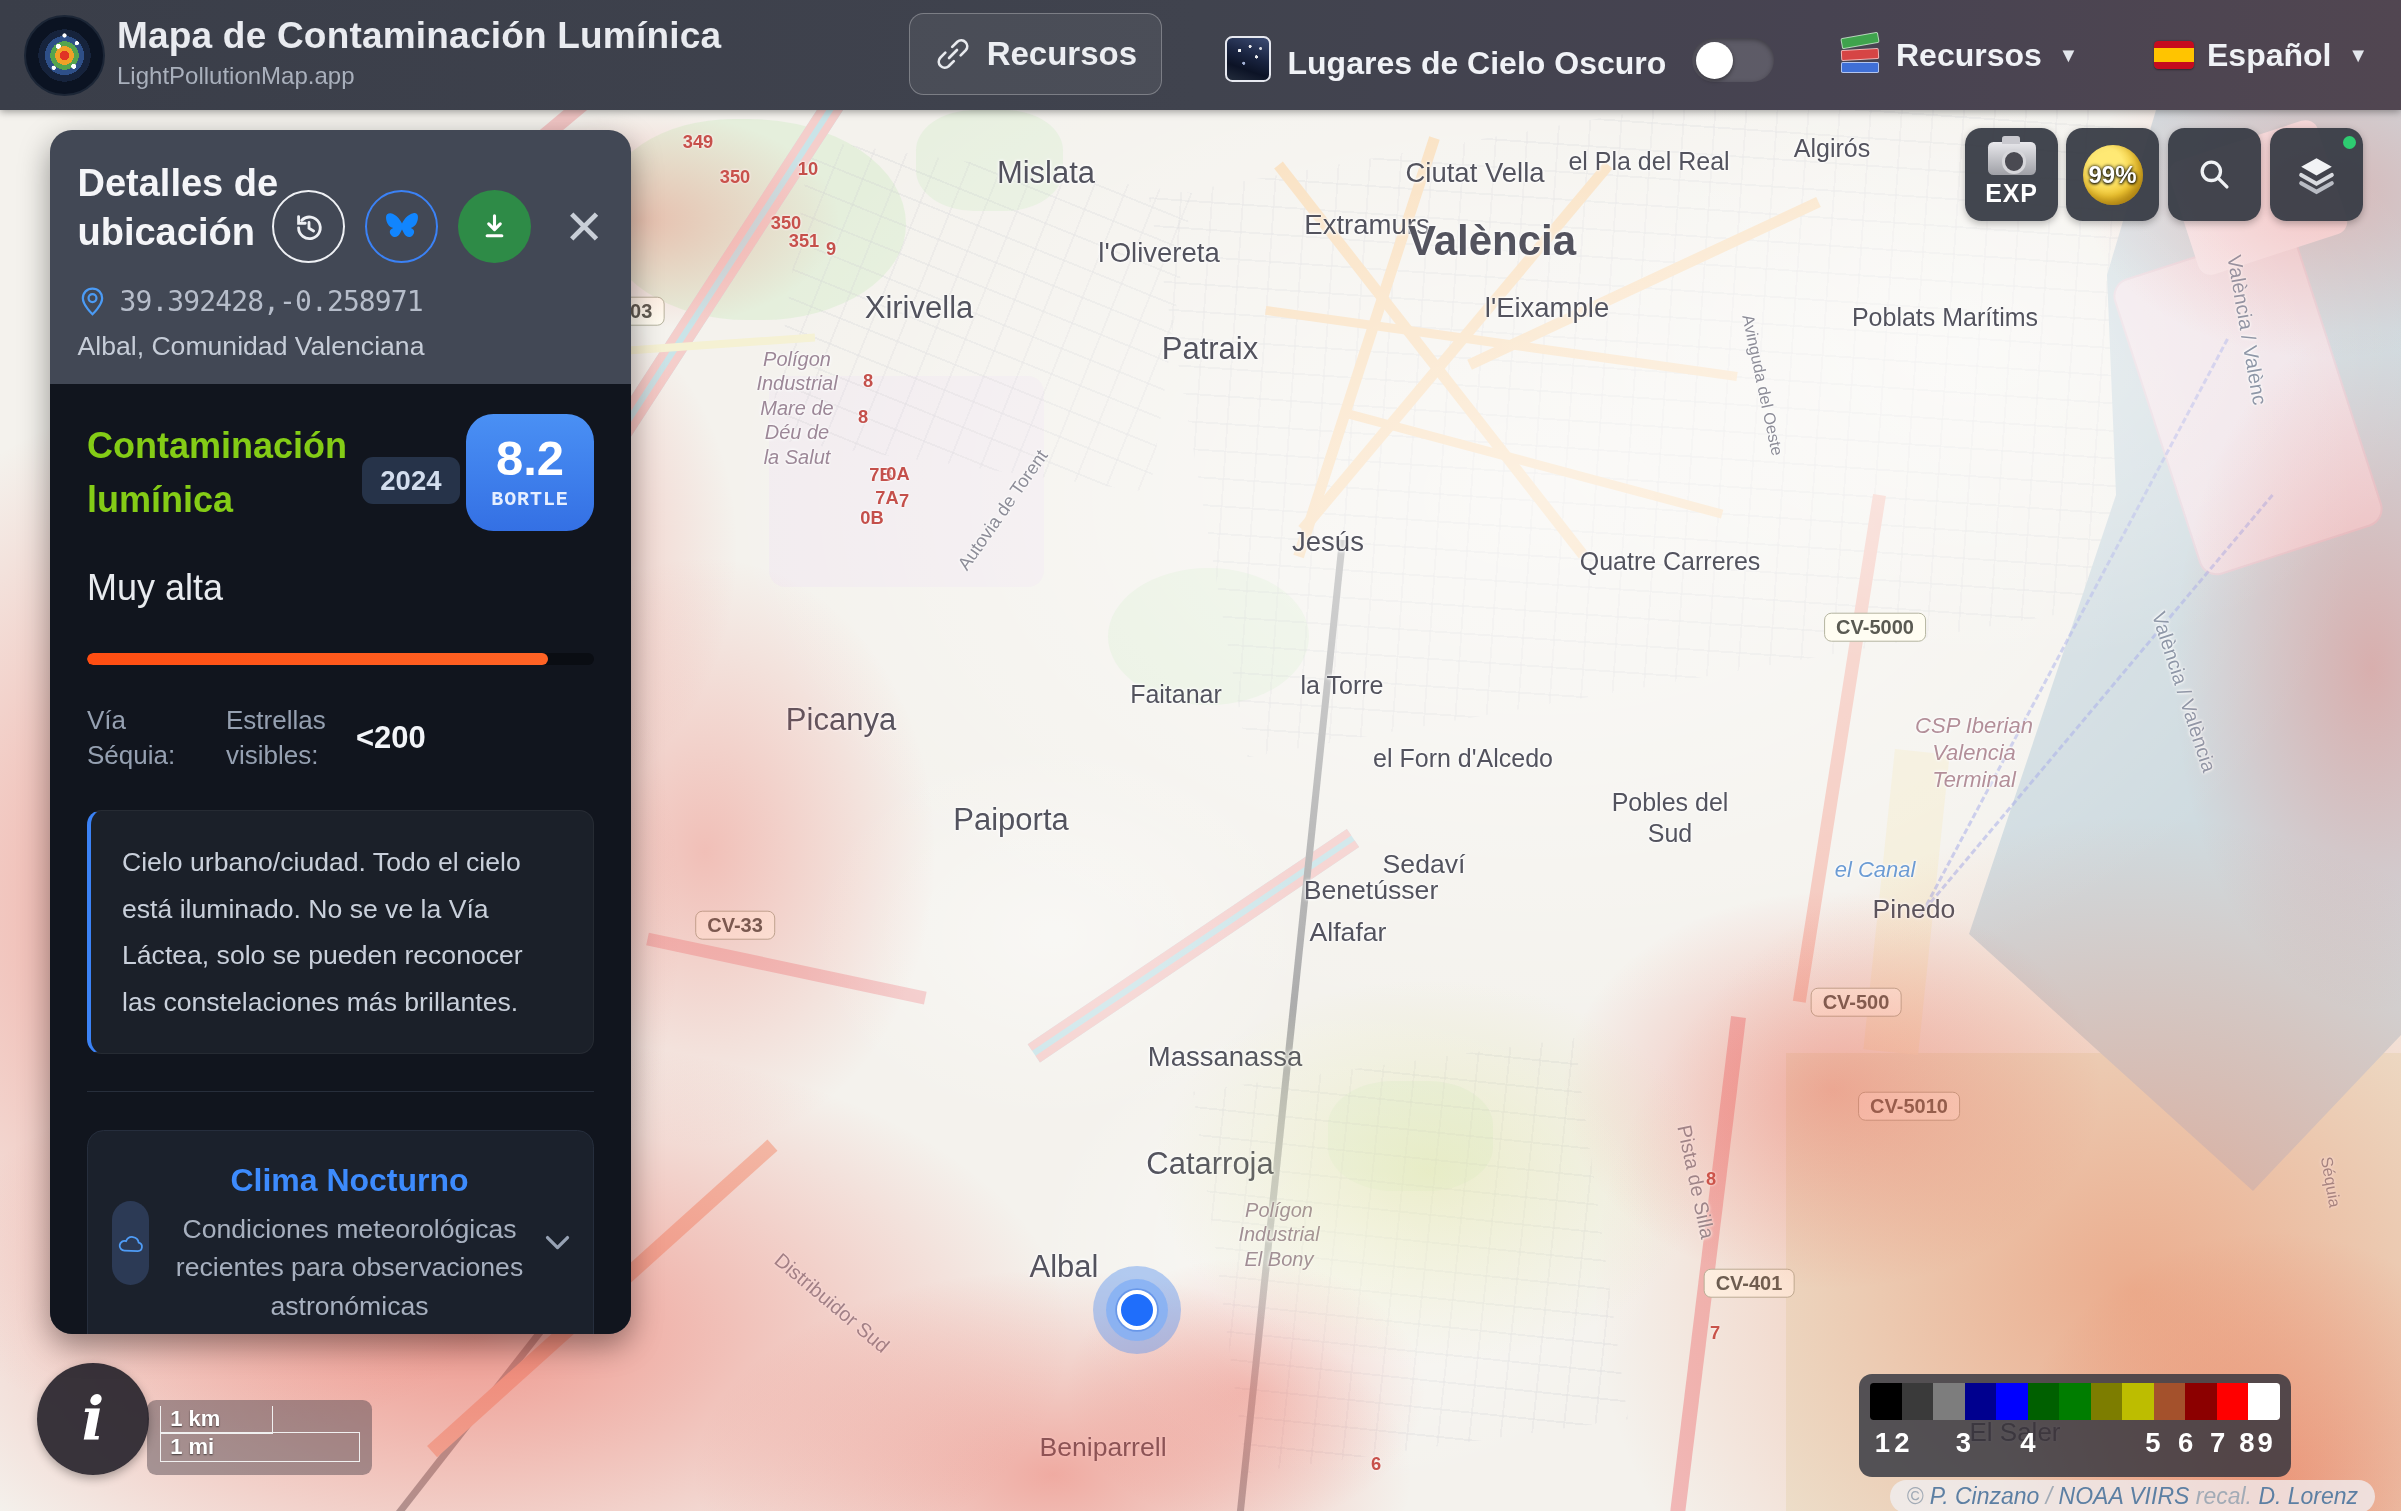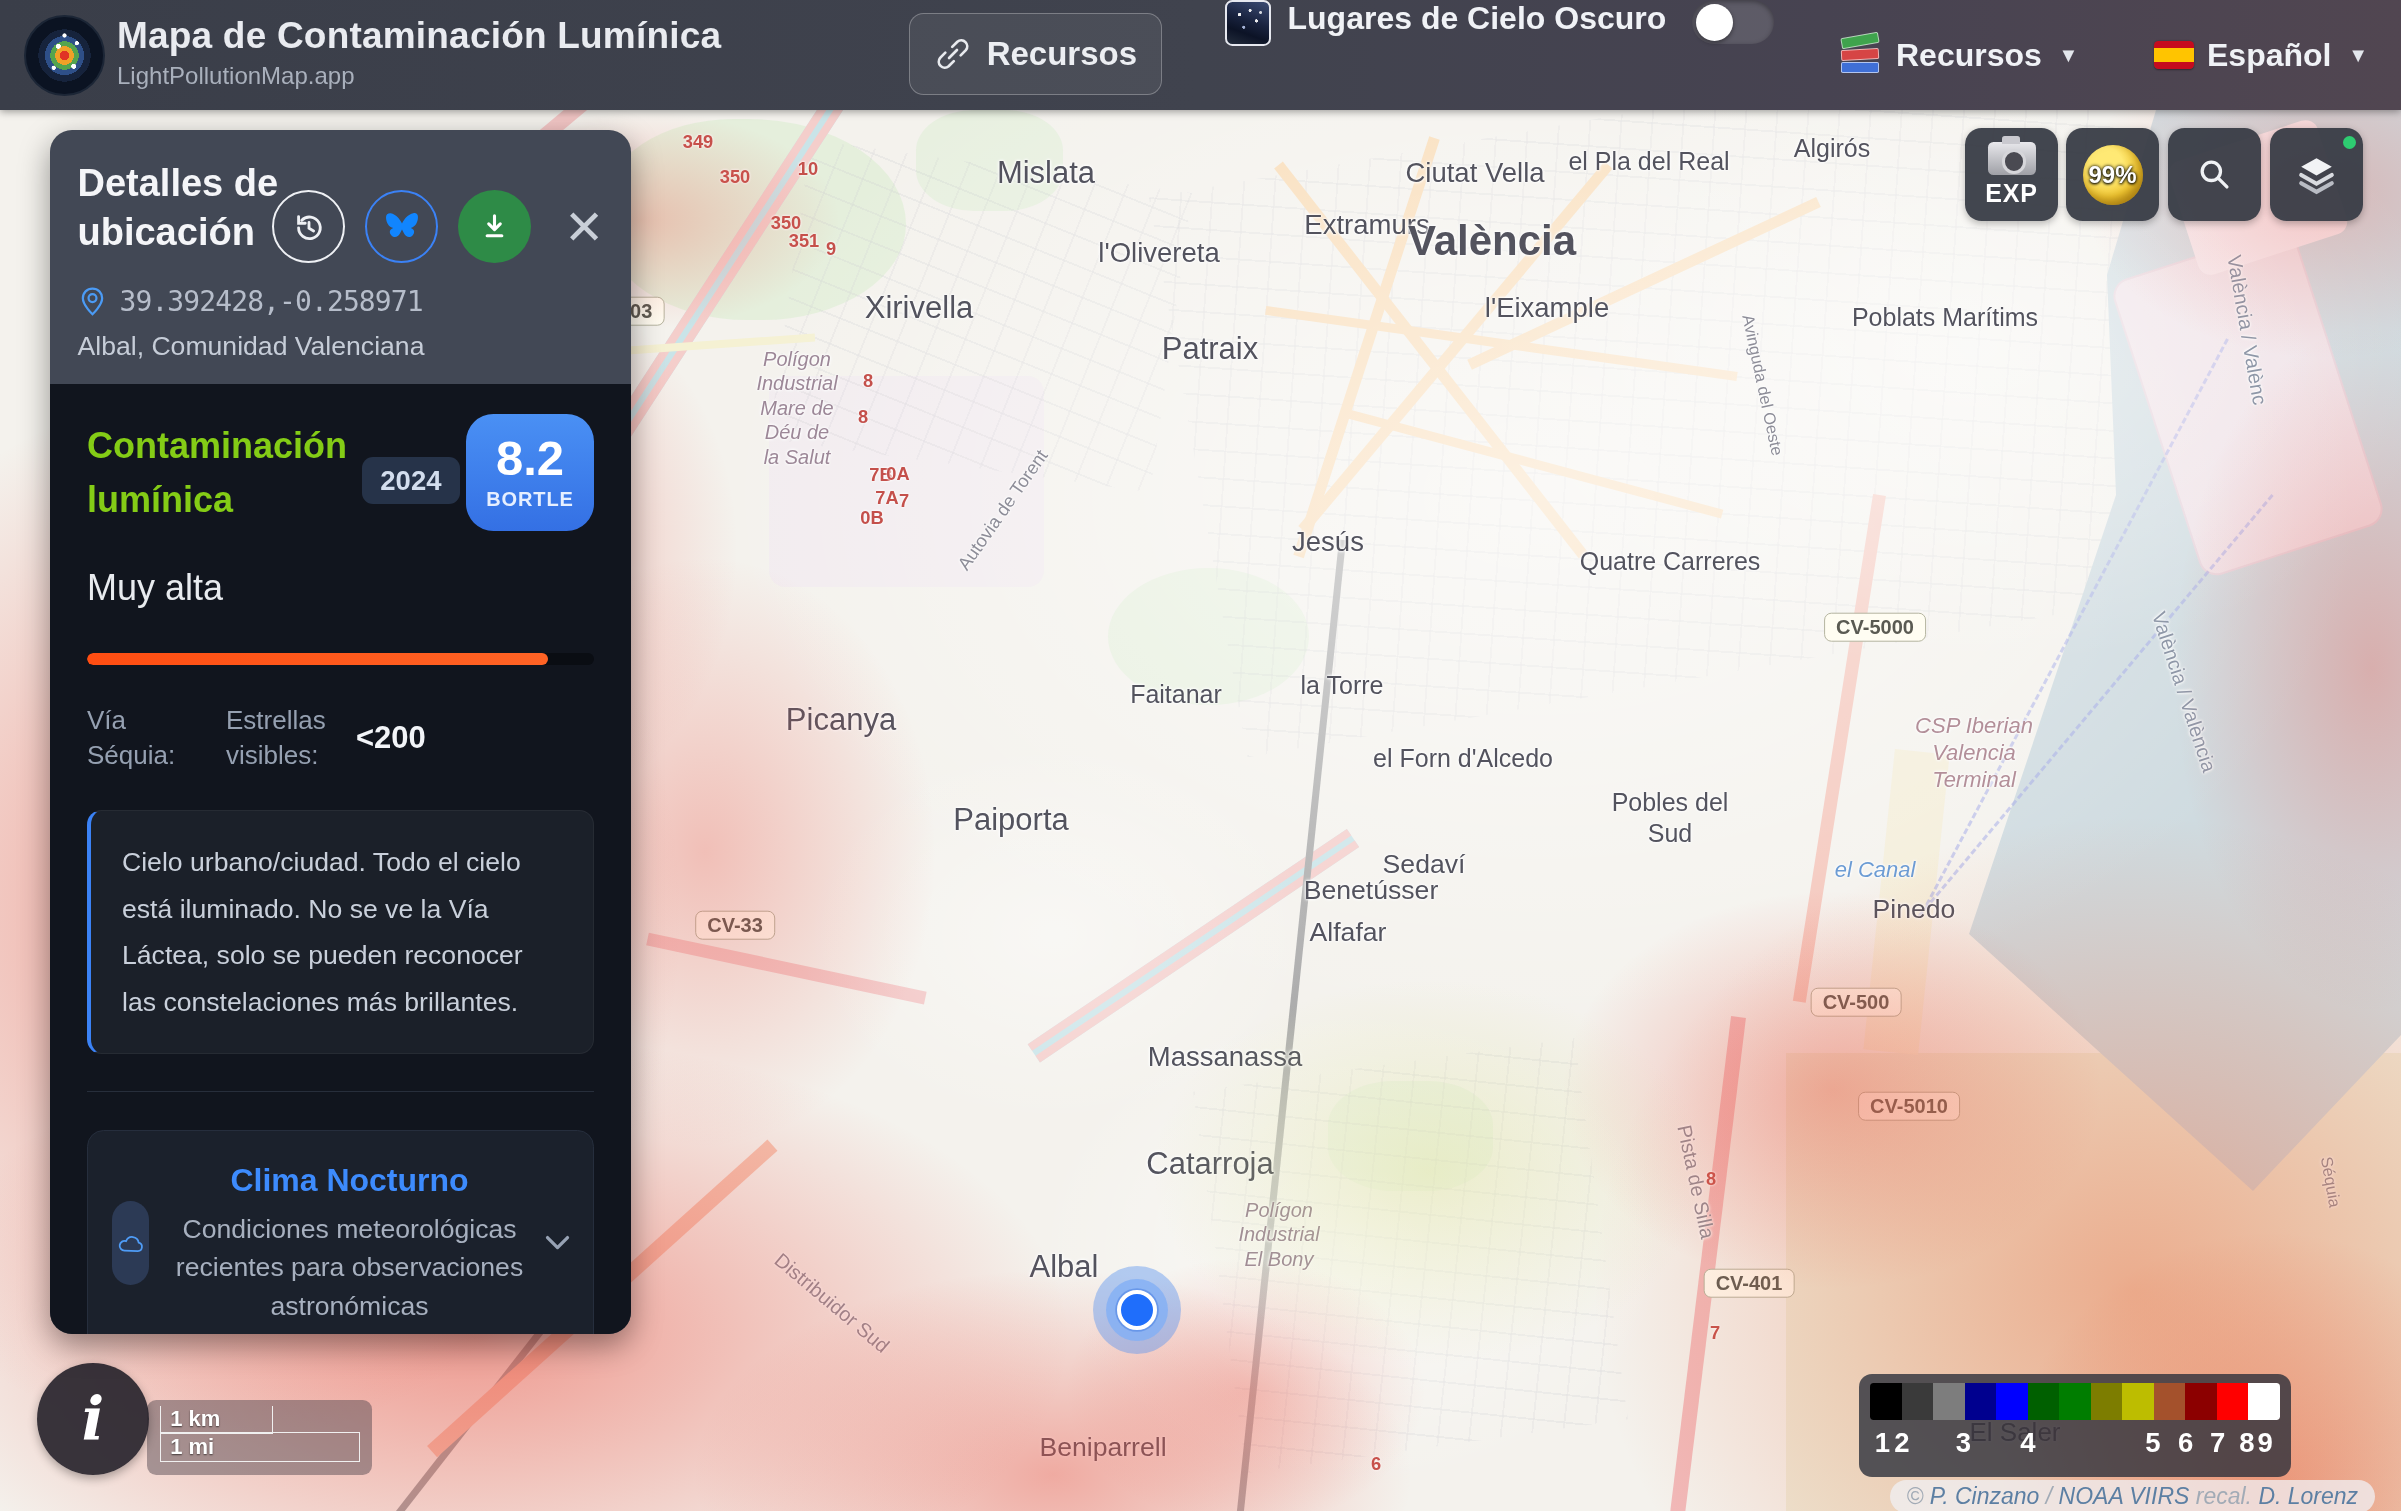--- a/index.html
+++ b/index.html
@@ -18,21 +18,21 @@
       radial-gradient(circle at 36% 66%, #fff 0 1.8px, transparent 2.4px),
       radial-gradient(circle at 66% 34%, #fff 0 1.8px, transparent 2.4px),
       radial-gradient(circle at 50% 24%, #fff 0 1.8px, transparent 2.4px),
       radial-gradient(circle, #e03325 0 9%, #f0a028 9% 17%, #55a44e 17% 26%, #2e4f88 26% 36%, #16233c 36% 48%, #0b1322 48% 100%);
     border:2.7px solid #1c2636; }
   .titles { position:absolute; left:117px; top:14.7px; }
   .app-title { font-size:37px; font-weight:700; color:#e9ebf0; letter-spacing:0.2px; }
   .app-sub { font-size:24px; color:#a9b0bc; margin-top:5.5px; }
   .share-btn { position:absolute; left:909px; top:13px; width:253px; height:82px; display:flex; align-items:center; justify-content:center; gap:14.7px;
     background:rgba(255,255,255,.06); border:1.8px solid rgba(255,255,255,.28); border-radius:14.7px; color:#eceef2; font-size:33px; font-weight:600; cursor:pointer; }
-  .darksky { position:absolute; left:1225px; top:0; height:82px; display:flex; align-items:flex-start; gap:16.5px; }
+  .darksky { position:absolute; left:1225px; top:0; height:82px; display:flex; align-items:flex-end; gap:16.5px; }
   .ds-thumb { width:46px; height:46px; border-radius:7.3px; border:2.7px solid #e6e8ef;
     background:
       radial-gradient(circle at 30% 30%, rgba(255,255,255,.95) 0 1.5px, transparent 1.8px),
       radial-gradient(circle at 55% 20%, rgba(255,255,255,.9) 0 1.3px, transparent 1.8px),
       radial-gradient(circle at 70% 45%, rgba(255,255,255,.9) 0 1.5px, transparent 1.8px),
       radial-gradient(circle at 40% 60%, rgba(200,215,255,.8) 0 1.3px, transparent 1.8px),
       radial-gradient(circle at 80% 25%, rgba(255,255,255,.8) 0 1.1px, transparent 1.8px),
       linear-gradient(200deg,#3c4c74 0%,#19233f 45%,#0c1326 70%,#232c3c 100%); }
   .ds-label { font-size:32px; font-weight:600; color:#f0f2f6; }
   .toggle { position:relative; width:82px; height:44px; border-radius:22px; background:rgba(255,255,255,.13);
@@ -146,21 +146,21 @@
   .coords { font-family:"DejaVu Sans Mono", monospace; font-size:28px; color:#b6bdca; letter-spacing:-0.9px; }
   .location { margin:13px 27.5px 0 27.5px; font-size:26.6px; color:#c6cdd8; }
   .panel-dark { margin-top:22px; background:#11151e; padding:35px 37px 27.5px 37px; height:100%; }
   .poll-row { position:relative; }
   .poll-title { width:293px; font-size:36px; font-weight:700; color:#84cc16; line-height:1.5; }
   .year-pill { position:absolute; left:275px; top:38px; background:#263349; color:#d3deee; font-size:27.5px; font-weight:600;
     padding:7.3px 18.3px; border-radius:11px; }
   .bortle-badge { position:absolute; right:0; top:-5.5px; width:128px; height:117px; border-radius:27.5px;
     background:linear-gradient(180deg,#4a90f4,#3470e4); display:flex; flex-direction:column; align-items:center; justify-content:center; }
   .bortle-value { color:#fff; font-size:49px; font-weight:800; line-height:1; }
-  .bortle-label { color:#e6efff; font-size:20px; font-weight:700; letter-spacing:0.9px; margin-top:5.5px; }
+  .bortle-label { color:#e6efff; font-size:20px; font-weight:700; letter-spacing:0.9px; margin-top:5.5px;font-family:Liberation Mono, monospace; }
   .level-text { margin-top:40px; font-size:36px; font-weight:500; color:#e8ebef; }
   .progress { margin-top:44px; height:12px; border-radius:6.4px; background:#0a0d13; overflow:hidden; }
   .progress-fill { height:100%; border-radius:6.4px; background:linear-gradient(90deg,#ff4d12,#ff6325); }
   .stats { display:flex; margin-top:38px; }
   .stat { display:flex; align-items:center; gap:13px; }
   .stat-label { font-size:26px; color:#95a0b1; line-height:1.35; }
   .stat-value { font-size:31px; font-weight:700; color:#f2f4f8; line-height:1.35; }
   .stat1 .stat-label { width:101px; }
   .stat1 .stat-value { width:137px; }
   .stat2 { margin-left:38px; }

